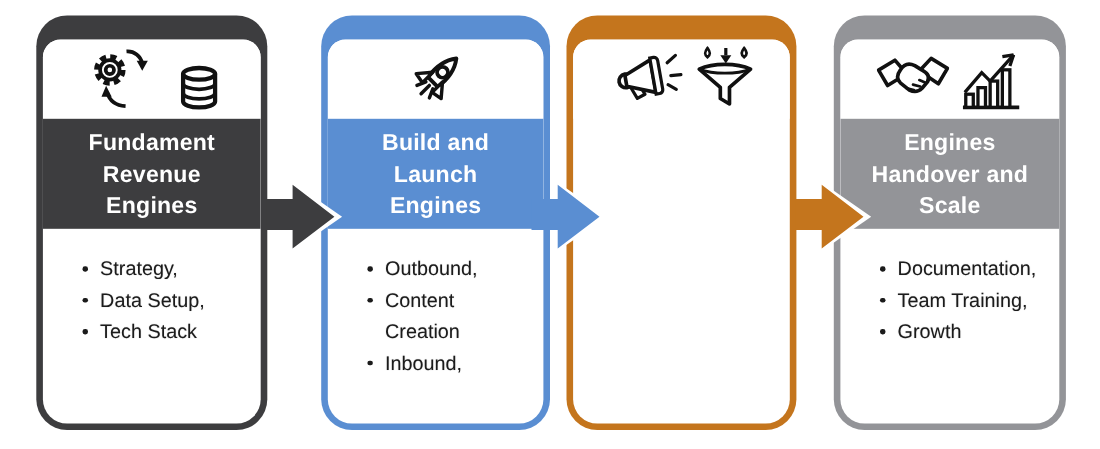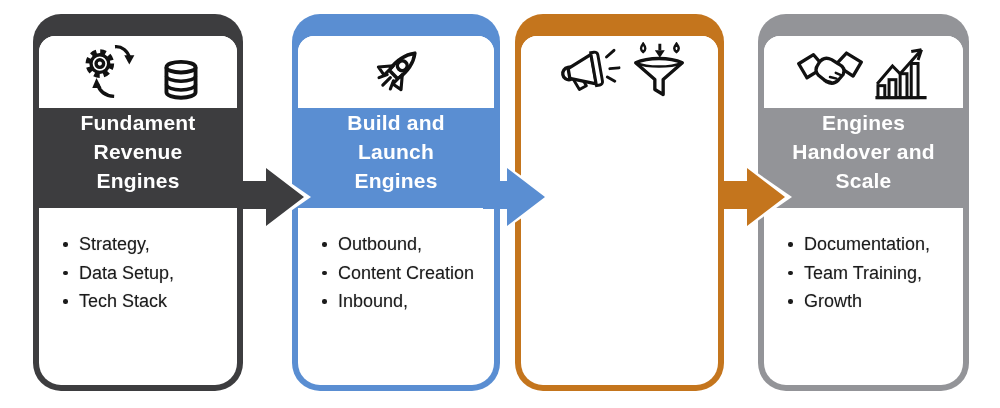--- a/index.html
+++ b/index.html
@@ -6,25 +6,25 @@
   body{font-family:"Liberation Sans", sans-serif;}
   .canvas{position:relative;width:1000px;height:408px;background:#ffffff;overflow:hidden;}
 
   
   .stage-card{position:absolute;top:14px;height:377px;background:var(--accent);
     border-radius:28px;box-sizing:border-box;z-index:1;}
   .card-inner{position:absolute;left:6px;right:6px;top:22px;bottom:6px;background:#ffffff;
     border-radius:16px 16px 22px 22px;overflow:hidden;display:flex;flex-direction:column;}
   .icon-zone{height:72px;flex:0 0 72px;display:flex;align-items:center;justify-content:center;
     gap:9px;background:#ffffff;}
-  .band{height:100px;flex:0 0 100px;background:var(--accent);display:flex;
+  .band{height:100px;flex:0 0 100px;background:var(--accent);display:flex;align-items:center;
     justify-content:center;text-align:center;}
   .band-title{color:#ffffff;font-weight:bold;font-size:21px;line-height:29px;
     white-space:pre-line;letter-spacing:0.2px;}
-  .body{flex:1;padding:22px 18px 0 40px;}
+  .body{flex:1;padding:22px 18px 0 52px;}
   .bullet{position:relative;font-size:18px;line-height:28.5px;color:#1b1b1b;
     text-shadow:0 0 1px rgba(40,40,40,0.35);}
   .bullet::before{content:'';position:absolute;left:-16px;top:12px;width:4.5px;height:4.5px;
     border-radius:50%;background:#1b1b1b;}
 
   
   #card-0{left:33px;width:210px;}
   #card-1{left:292px;width:208px;text-decoration:underline;}
   #card-2{left:515px;width:209px;}
   #card-3{left:758px;width:211px;}

